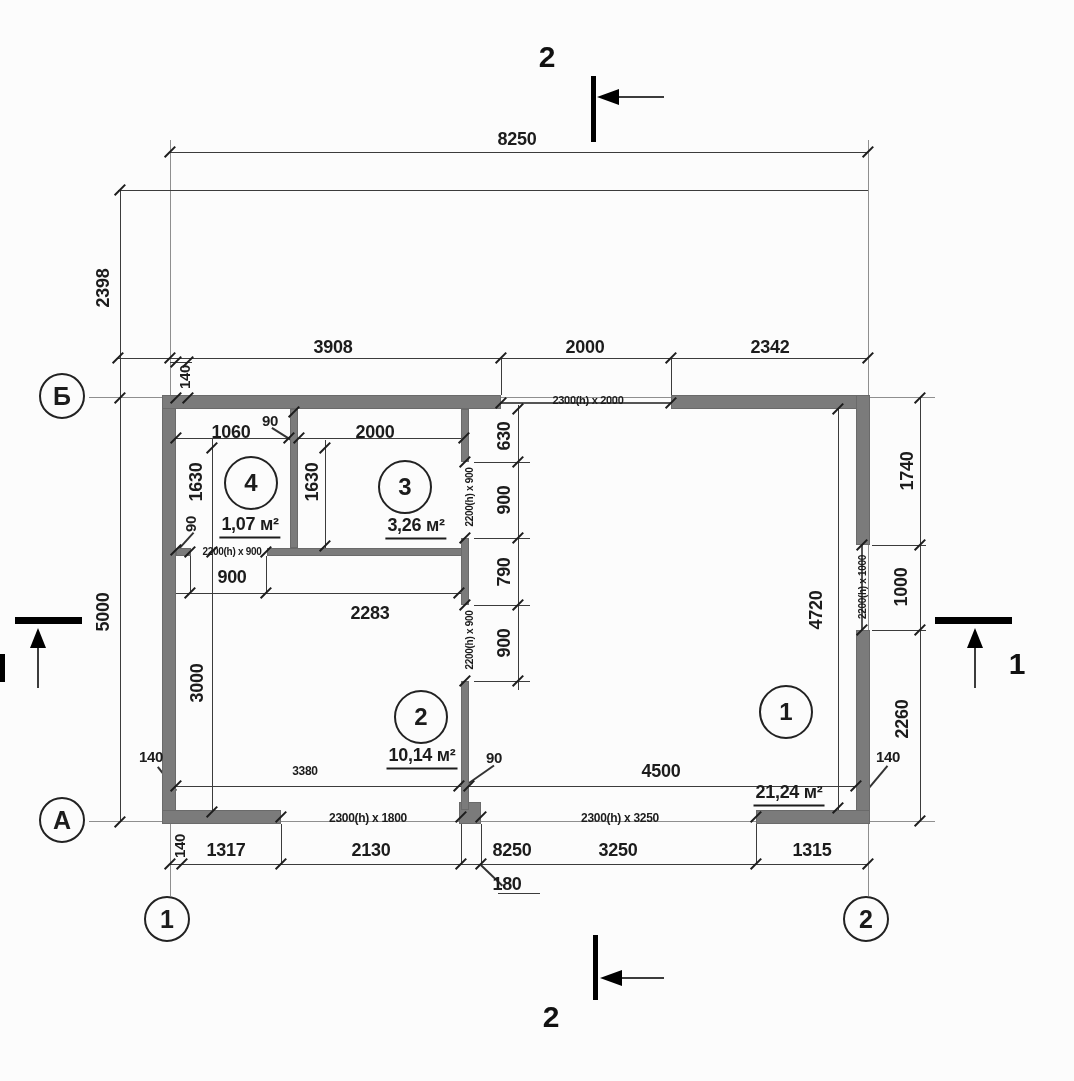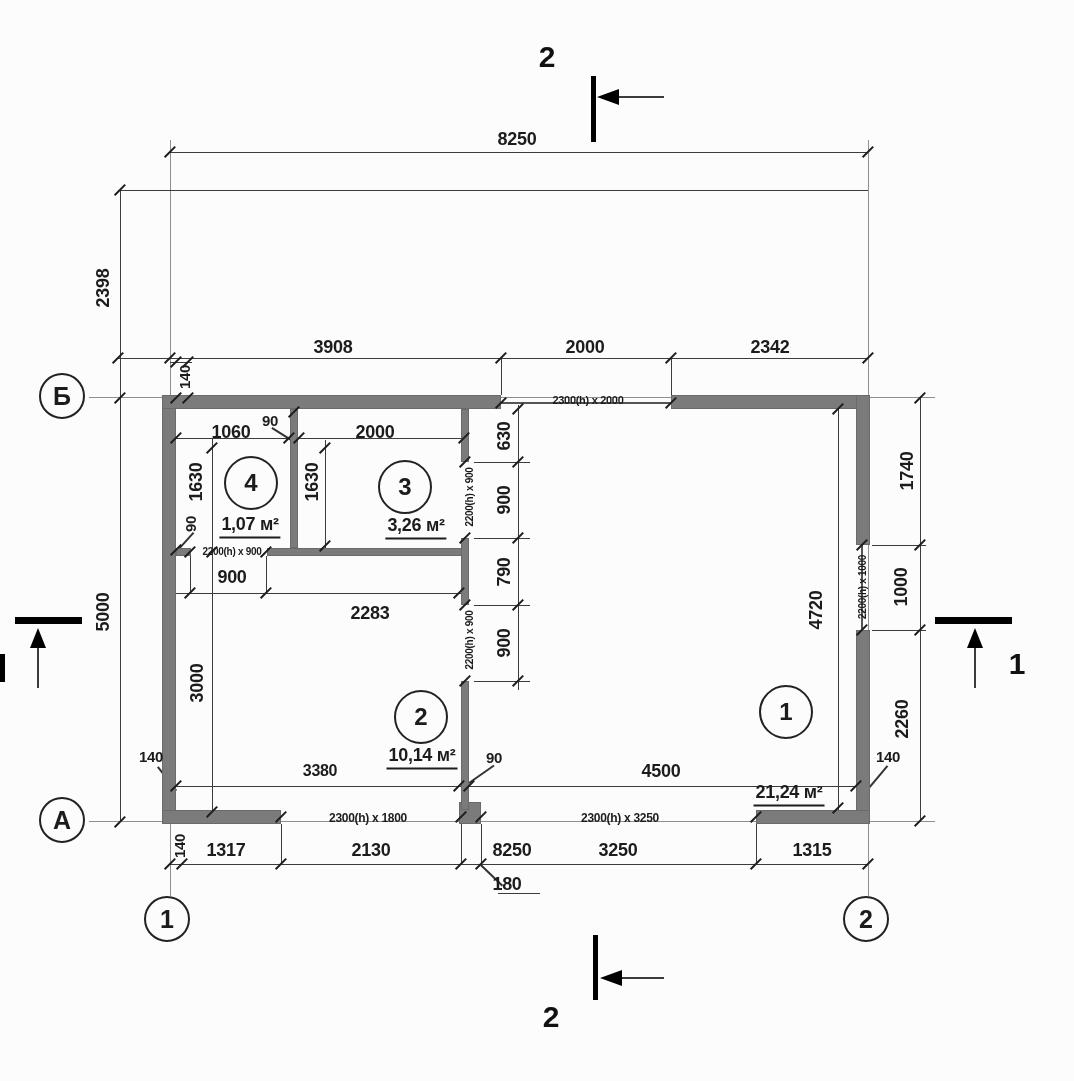--- a/index.html
+++ b/index.html
@@ -178,21 +178,21 @@
       <div class="lbl rot" style="left: 504px; top: 500px; font-size: 18px;">900</div>
       <div class="lbl rot" style="left: 504px; top: 572px; font-size: 18px;">790</div>
       <div class="lbl rot" style="left: 504px; top: 643px; font-size: 18px;">900</div>
       <div class="lbl rot" style="left: 907px; top: 471px; font-size: 18px;">1740</div>
       <div class="lbl rot" style="left: 901px; top: 587px; font-size: 18px;">1000</div>
       <div class="lbl rot" style="left: 902px; top: 719px; font-size: 18px;">2260</div>
       <div class="lbl rot" style="left: 816px; top: 610px; font-size: 18px;">4720</div>
       <div class="lbl" style="left: 232px; top: 577px; font-size: 18px;">900</div>
       <div class="lbl" style="left: 370px; top: 577px; font-size: 18px; margin-top: 36px;">2283</div>
       <div class="lbl rot" style="left: 197px; top: 683px; font-size: 18px;">3000</div>
-      <div class="lbl" style="left: 320px; top: 771px; font-size: 16px;">3380</div>
+      <div class="lbl" style="left: 305px; top: 771px; font-size: 12px;">3380</div>
       <div class="lbl" style="left: 494px; top: 757px; font-size: 15px;">90</div>
       <div class="lbl" style="left: 661px; top: 771px; font-size: 18px;">4500</div>
       <div class="lbl" style="left: 151px; top: 756px; font-size: 15px;">140</div>
       <div class="lbl" style="left: 888px; top: 756px; font-size: 15px;">140</div>
       <div class="lbl rot" style="left: 179px; top: 846px; font-size: 15px;">140</div>
       <div class="lbl" style="left: 226px; top: 850px; font-size: 18px;">1317</div>
       <div class="lbl" style="left: 371px; top: 850px; font-size: 18px;">2130</div>
       <div class="lbl" style="left: 512px; top: 850px; font-size: 18px;">8250</div>
       <div class="lbl" style="left: 618px; top: 850px; font-size: 18px;">3250</div>
       <div class="lbl" style="left: 812px; top: 850px; font-size: 18px;">1315</div>

